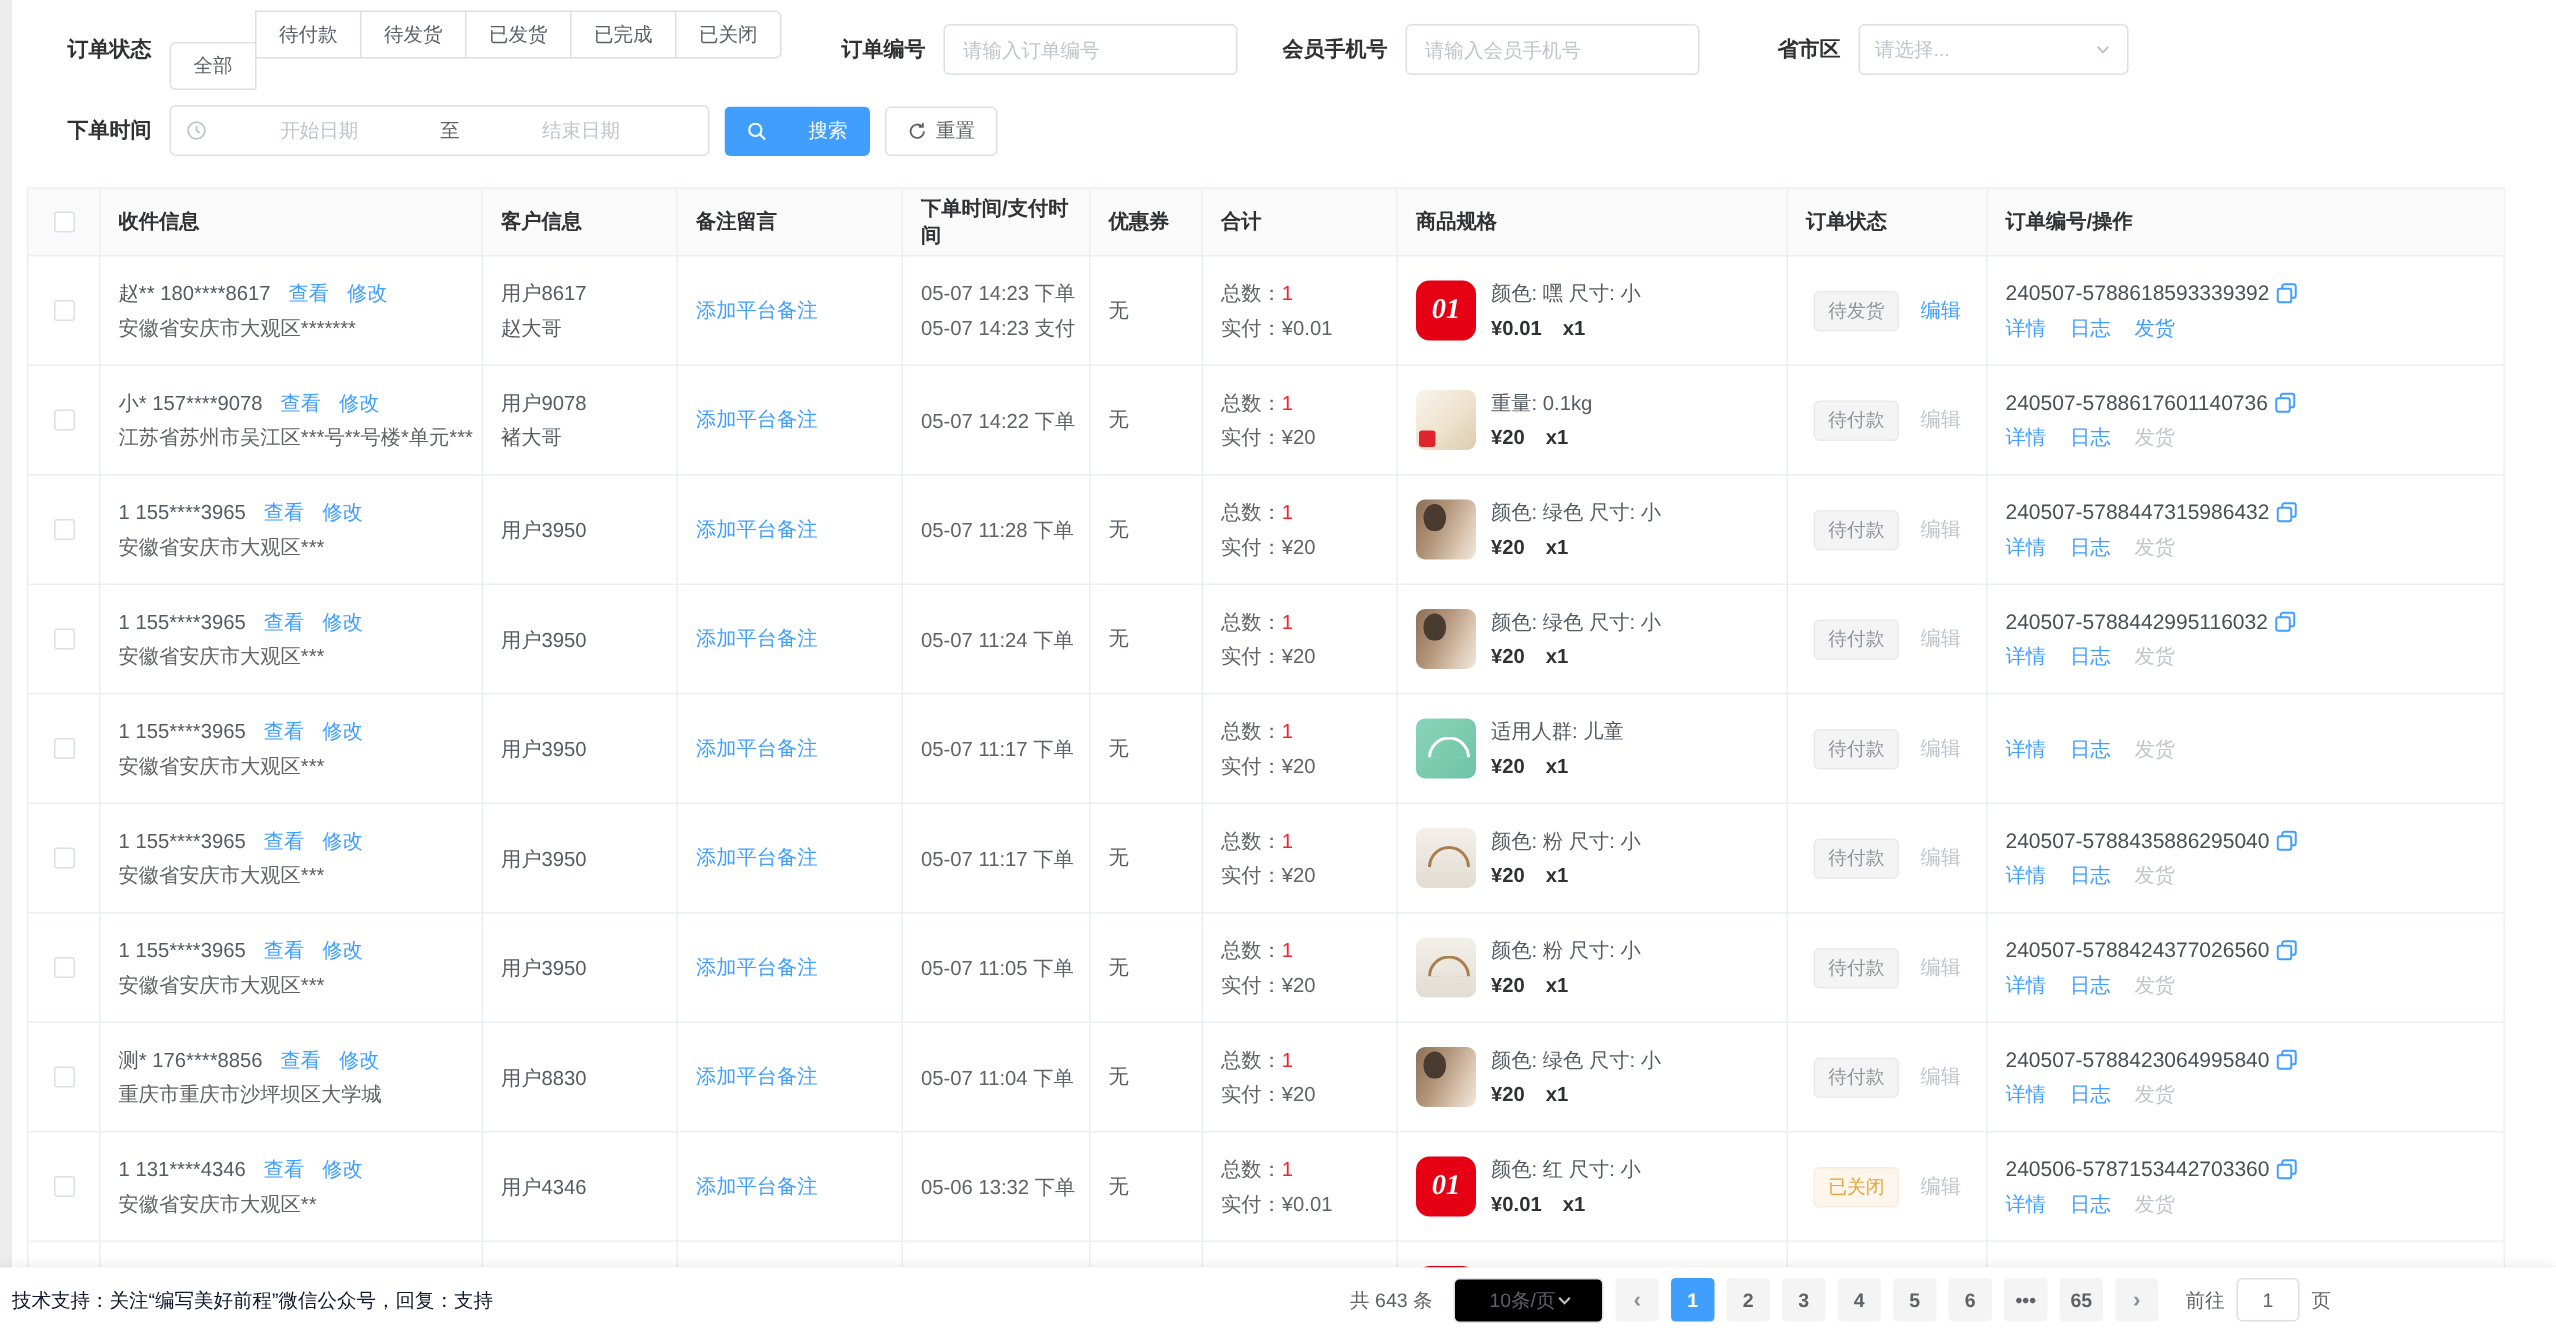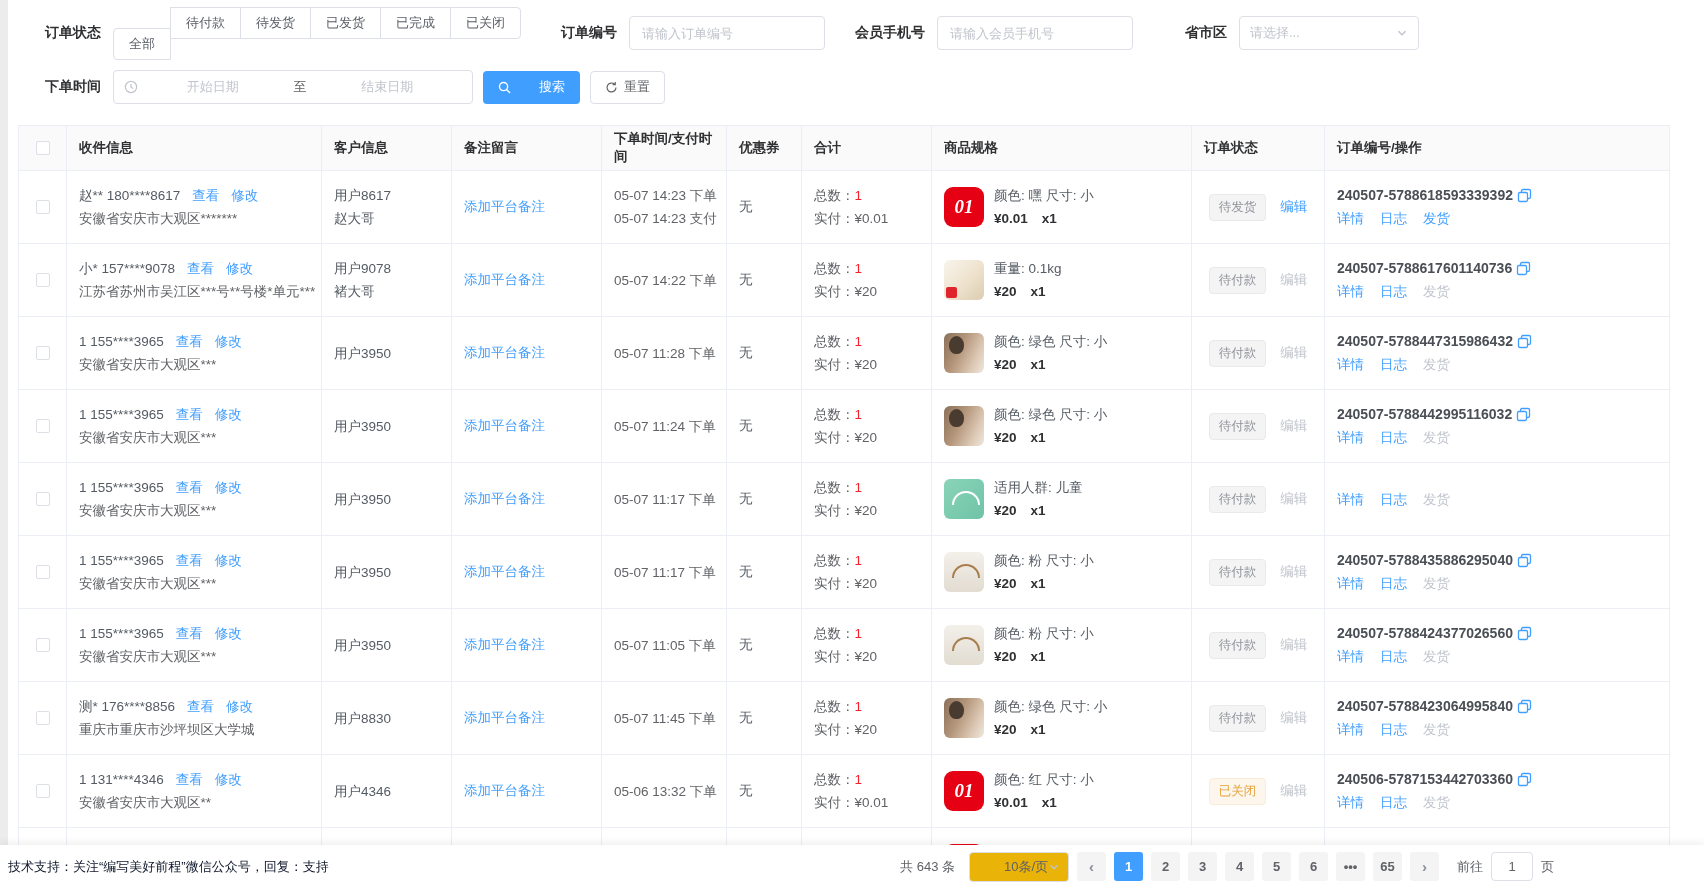--- a/index.html
+++ b/index.html
@@ -69,34 +69,34 @@
   .thumb--green-hanger-photo::after { content:""; position:absolute; left:8px; top:12px; width:24px; height:12px;
     border:2px solid #fff; border-bottom:none; border-radius:50% 50% 0 0/100% 100% 0 0; }
   .thumb--beige-hanger-photo { background:linear-gradient(180deg,#f3f0ea,#e2dcd1); }
   .thumb--beige-hanger-photo::after { content:""; position:absolute; left:8px; top:12px; width:24px; height:12px;
     border:2px solid #a97e4f; border-bottom:none; border-radius:50% 50% 0 0/100% 100% 0 0; }
   .tag { display:inline-block; min-width:56px; height:27px; line-height:25px; text-align:center;
     border-radius:4px; font-size:12.5px; padding:0 9px; }
   .tag--info { background:#f4f4f5; border:1px solid #e9e9eb; color:#909399; }
   .tag--warning { background:#fdf6ec; border:1px solid #faecd8; color:#e6a23c; }
   .c8 { flex-direction:row !important; align-items:center; gap:14px; }
-  .order-line { display:flex; align-items:center; gap:4px;font-weight:bold; }
+  .order-line { display:flex; align-items:center; gap:4px; }
   .order-no { color:#4a4f55; font-size:14px; }
   .copy-btn { display:inline-flex; cursor:pointer; }
   .ops { display:flex; gap:16px; }
 
   
   .footer { position:absolute; left:0; right:0; bottom:0; height:43px; background:#fff; z-index:5;
     box-shadow:0 -2px 8px rgba(0,0,0,0.07); display:flex; align-items:center; justify-content:space-between;
     padding:0 150px 0 8px; }
   .support { font-weight:400; font-size:13px; color:#0f172a; white-space:nowrap; }
   .pager { display:flex; align-items:center; gap:8px; font-size:13px; color:#606266; }
   .pager .total { margin-right:6px; white-space:nowrap; }
   .psize { width:100px; height:30px; border:1px solid #dcdfe6; border-radius:4px; display:flex;
-    align-items:center; justify-content:flex-end; padding:0 8px 0 12px; cursor:pointer; background:#eab308; }
+    align-items:center; justify-content:center; padding:0 8px 0 12px; cursor:pointer; background:#000000; }
   .pbtn { min-width:29px; height:29px; border-radius:3px; background:#f4f4f5; color:#606266; font-weight:700;
     display:flex; align-items:center; justify-content:center; cursor:pointer; font-size:13px; }
   .pbtn--active { background:#409eff; color:#fff; }
   .pbtn--arrow { font-size:15px; color:#8a8f99; }
   .goto { display:flex; align-items:center; gap:8px; margin-left:10px; white-space:nowrap; }
   .goto input { width:42px; height:29px; border:1px solid #dcdfe6; border-radius:4px; text-align:center;
     font-size:13px; color:#606266; }
 </style>
 </head>
 <body>
@@ -570,21 +570,21 @@
       <div class="cl">重庆市重庆市沙坪坝区大学城</div>
     </div>
     <div class="cell c2">
       <div class="cl dark">用户8830</div>
 
     </div>
     <div class="cell c3">
               <span><a class="lnk">添加平台备注</a></span>
             </div>
     <div class="cell c4">
-      <div class="cl">05-07 11:45 下单</div>
+      <div class="cl">05-07 11:04 下单</div>
 
     </div>
     <div class="cell c5">
               <span class="dark">无</span>
             </div>
     <div class="cell c6">
       <div class="cl"><span>总数：</span><span class="red">1</span></div>
       <div class="cl"><span>实付：</span><span>¥20</span></div>
     </div>
     <div class="cell c7">

